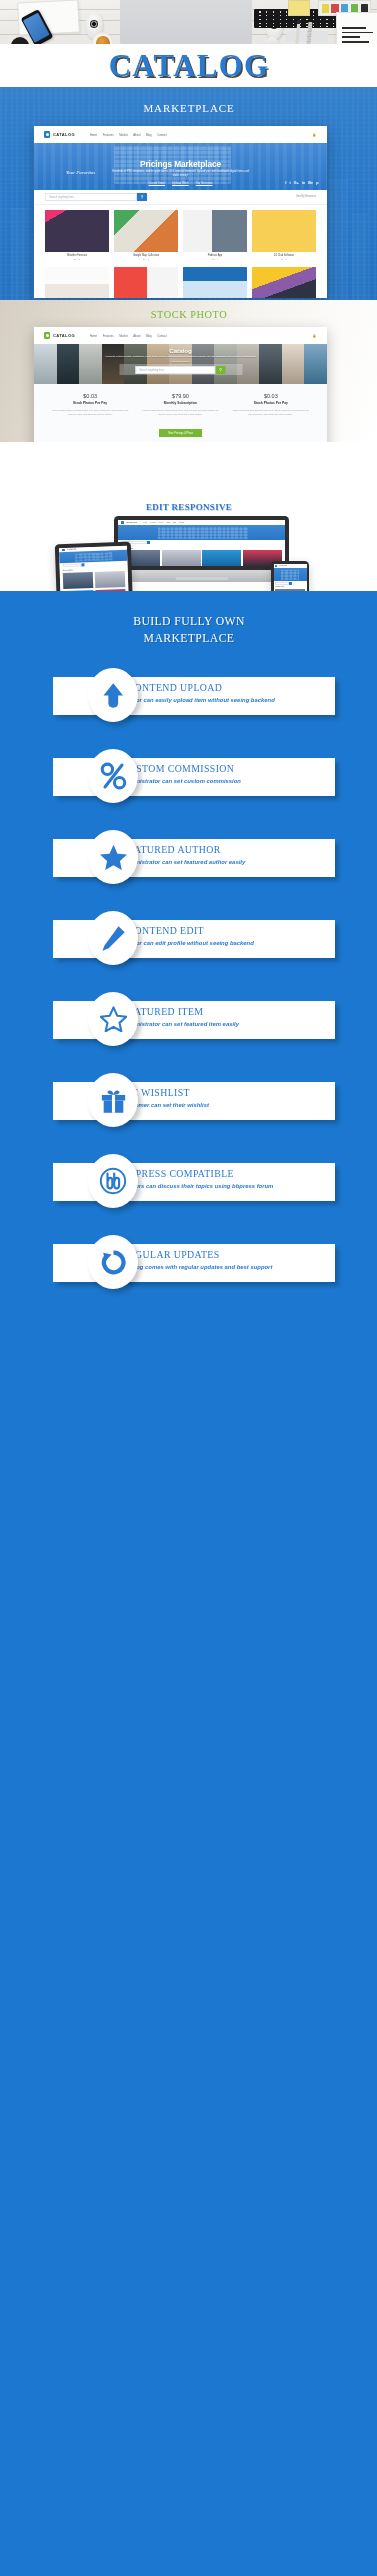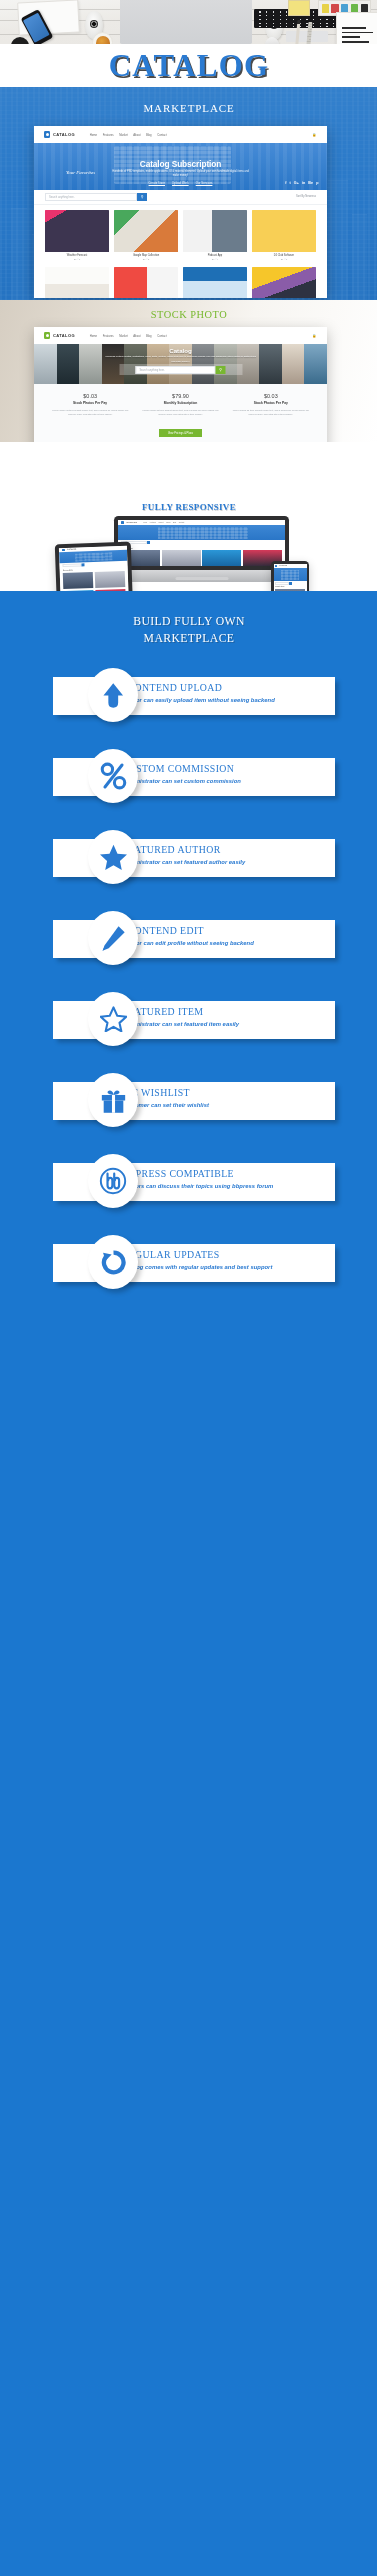--- a/index.html
+++ b/index.html
@@ -440,21 +440,21 @@
           <span>Blog</span>
           <span>Contact</span>
         </div>
         <div class="nav-cart">🔒</div>
       </div>
 
       <div class="site-hero">
         <div class="hero-desk"></div>
         <div class="hero-lap"></div>
         <div class="fav-script">Your Favorites</div>
-        <div class="hero-h1">Catalog Subscription</div>
+        <div class="hero-h1">Pricings Marketplace</div>
         <div class="hero-sub">Hundreds of PSD templates, mobile applications, UI &amp; material elements! Upload your own handmade digital items and make money!</div>
         <div class="hero-links">
           <span>Create Store</span>
           <span>Upload Work</span>
           <span>Our Services</span>
         </div>
         <div class="social-row">
           <span>f</span>
           <span>t</span>
           <span>G+</span>
@@ -606,21 +606,21 @@
           <i style="background:linear-gradient(180deg,#b7c4cc,#5d6b74)"></i>
 
         </div>
 
       </div>
 
     </div>
   </div>
 
   <div class="fr-section">
-    <div class="fr-heading">FULLY RESPONSIVE</div>
+    <div class="fr-heading">EDIT RESPONSIVE</div>
     <div class="dev-stage">
 
       <div class="dev-lap">
         <div class="dev-lap-screen">
           <div class="dev-lap-view">
             <div class="mini-nav">
               <span class="mini-logo"></span>
               <span class="mini-logo-t">CATALOG</span>
               <span class="mini-links">
                 <b>Home</b>

